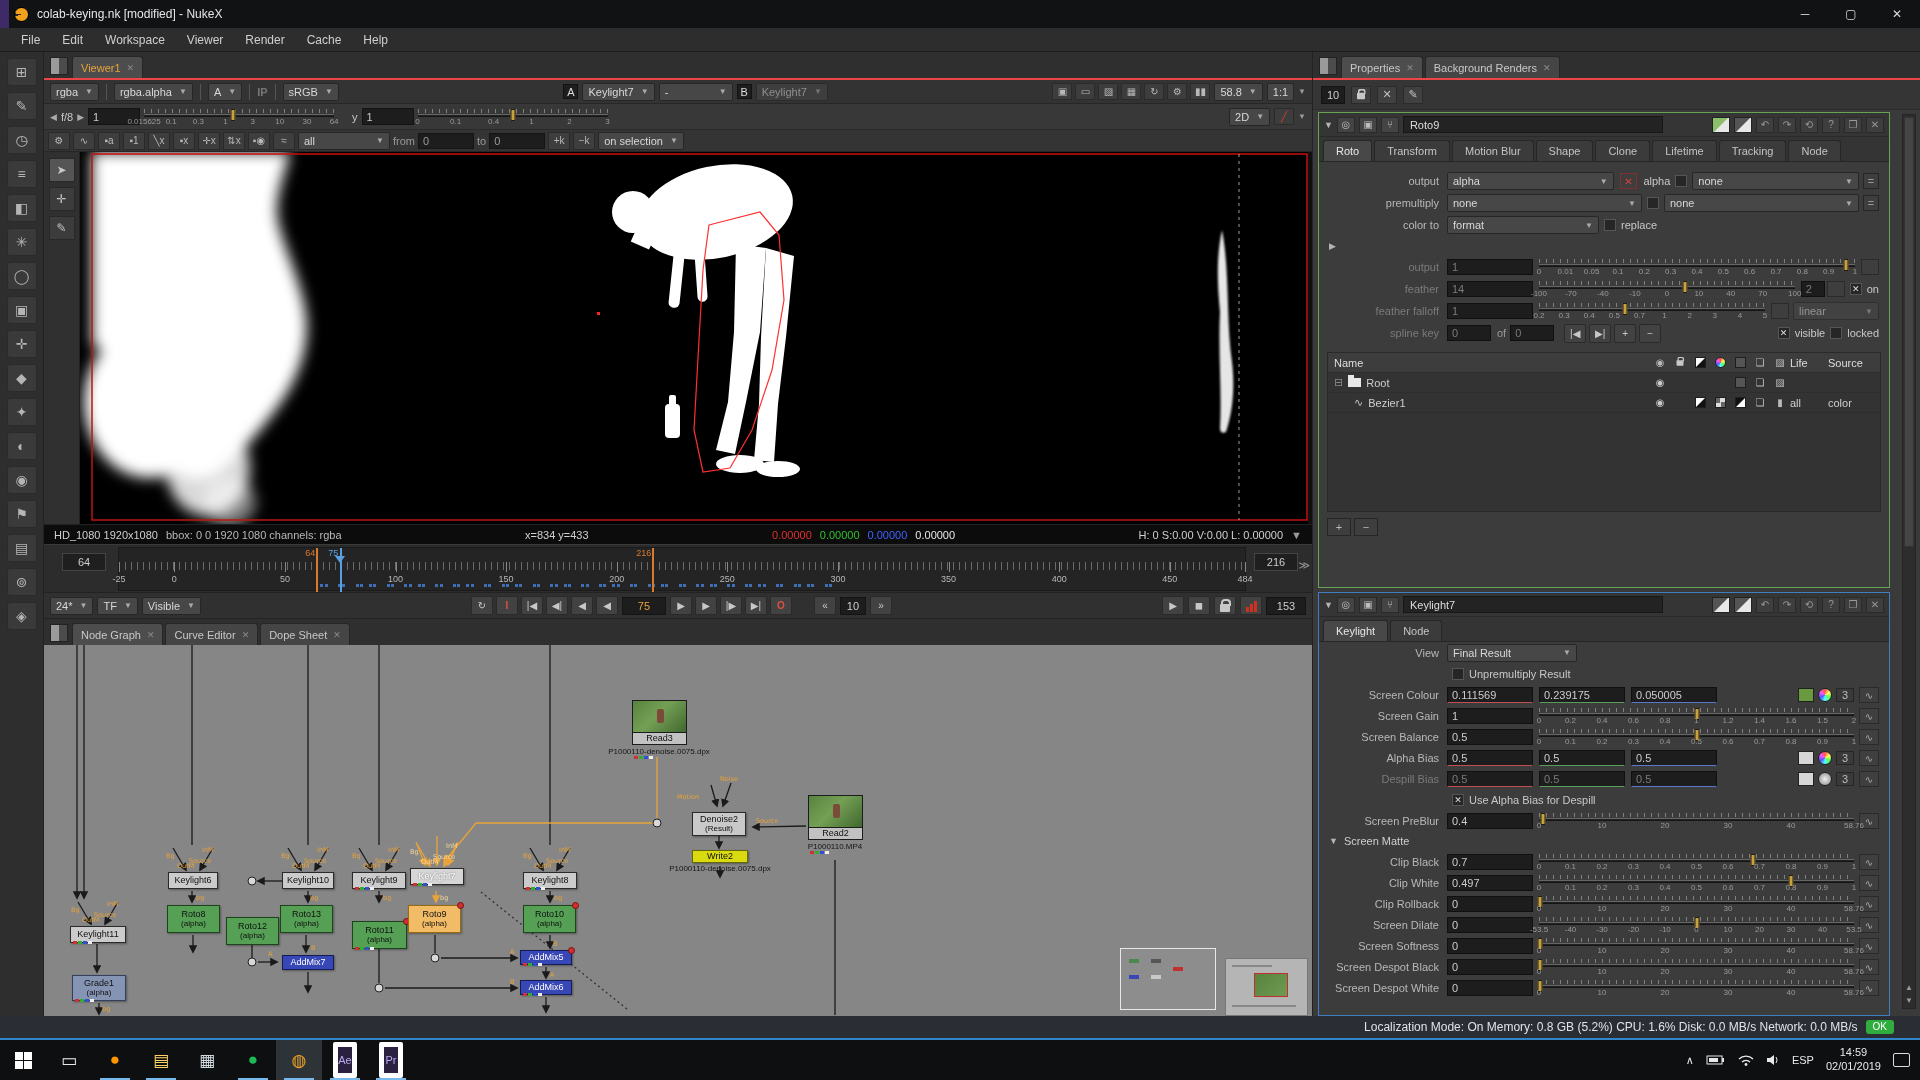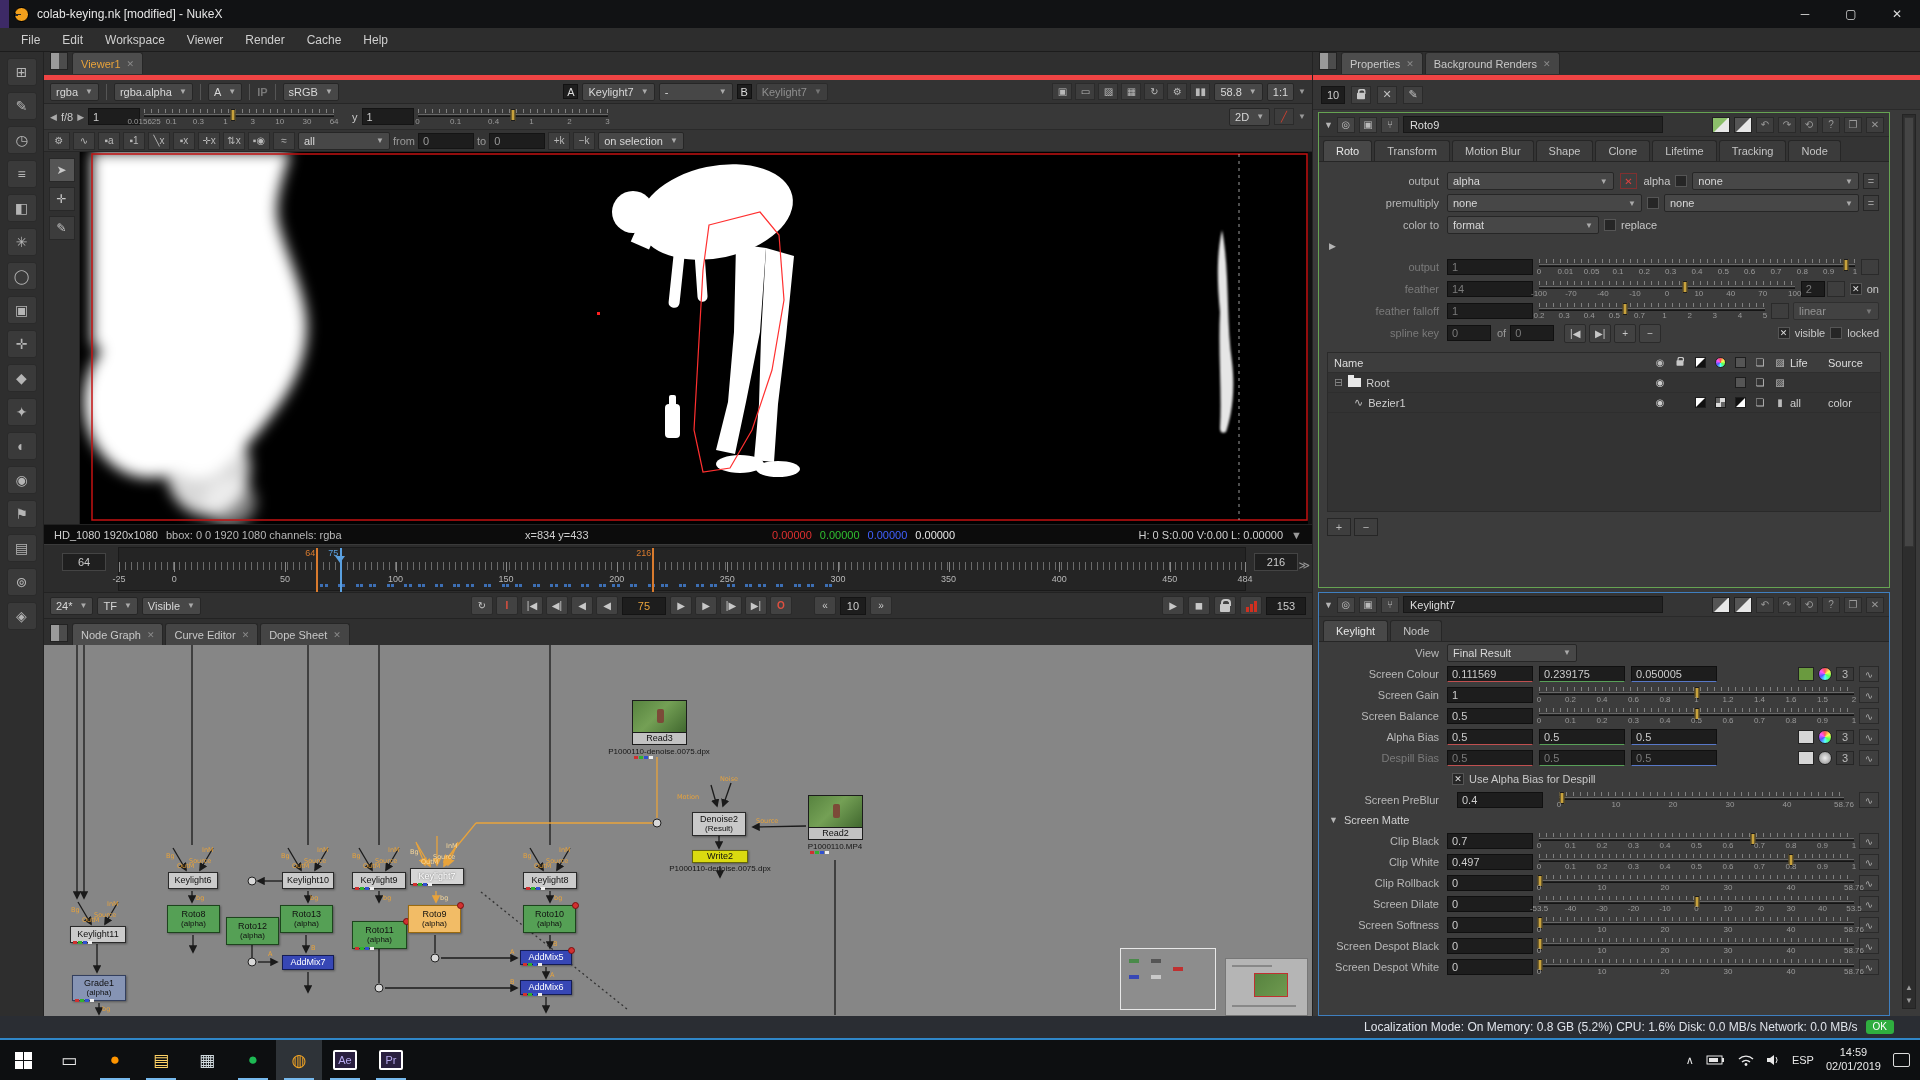--- a/index.html
+++ b/index.html
@@ -17,21 +17,21 @@
   .winbtn{width:46px;height:28px;display:flex;align-items:center;justify-content:center;color:#ddd;font-size:12px;}
   #menubar{position:absolute;left:0;top:28px;width:1920px;height:24px;background:#2d2d2d;display:flex;align-items:center;padding-left:10px;border-bottom:1px solid #1c1c1c;}
   .menu-item{padding:0 11px;height:24px;display:flex;align-items:center;color:#cfcfcf;font-size:12px;}
 
   
   #left-toolbar{position:absolute;left:0;top:52px;width:44px;height:964px;background:#2e2e2e;border-right:1px solid #222;display:flex;flex-direction:column;align-items:center;padding-top:6px;gap:6px;}
   .ltb-btn{width:30px;height:28px;background:#3a3a3a;border:1px solid #2a2a2a;border-radius:3px;color:#b5b5b5;font-size:14px;display:flex;align-items:center;justify-content:center;}
 
   
   #viewer-pane{position:absolute;left:44px;top:52px;width:1268px;height:593px;background:#393939;}
-  .tabrow{height:28px;background:#2f2f2f;display:flex;border-bottom:5px solid #ef4444;}
+  .tabrow{height:28px;background:#2f2f2f;display:flex;align-items:flex-end;border-bottom:2px solid #ef4444;}
   .pane-menu{width:18px;height:18px;margin:0 4px 3px 6px;background:linear-gradient(90deg,#9a9a9a 50%,#4c4c4c 50%);border:1px solid #222;}
   .tab{height:22px;background:#454545;border:1px solid #262626;border-bottom:none;border-radius:3px 3px 0 0;display:flex;align-items:center;padding:0 8px;margin-right:2px;gap:6px;color:#c8c8c8;}
   .tab.active{background:#4d4d4d;}
   .tab .x{color:#8a8a8a;font-size:9px;}
   #viewer-tab-label{color:#e8a33b;}
 
   .vtoolbar{height:24px;background:#333;display:flex;align-items:center;padding:0 6px;gap:4px;border-bottom:1px solid #262626;}
   .nsel{height:18px;background:#474747;border:1px solid #262626;border-radius:2px;color:#d8d8d8;display:flex;align-items:center;padding:0 5px;gap:7px;font-size:11px;}
   .nsel .arr{font-size:8px;color:#aaa;}
   .vdiv{width:1px;height:16px;background:#555;margin:0 3px;}
@@ -175,21 +175,21 @@
 
   
   #statusbar{position:absolute;left:0;top:1016px;width:1920px;height:22px;background:#2a2d33;display:flex;align-items:center;justify-content:flex-end;padding-right:26px;gap:8px;color:#dfe3ea;font-size:12px;}
   #ok-badge{background:#2fae3f;color:#fff;border-radius:3px;padding:0 7px;font-size:10px;height:14px;line-height:14px;}
   #blue-edge{position:absolute;left:0;top:1038px;width:1920px;height:2px;background:#2f86c8;}
   #taskbar{position:absolute;left:0;top:1040px;width:1920px;height:40px;background:#0d0f11;display:flex;align-items:center;}
   .tb-app{width:46px;height:40px;display:flex;align-items:center;justify-content:center;position:relative;}
   .tb-app.active{background:#2e3338;}
   .tb-app .underline{position:absolute;bottom:0;left:8px;right:8px;height:2px;background:#76b9ed;}
   .appglyph{font-size:17px;}
-  .adobebox{width:24px;height:20px;background:#2a2040;border:2px solid #ffffff;color:#b8aaf0;font-size:11px;display:flex;align-items:center;justify-content:center;border-radius:2px;}
+  .adobebox{width:24px;height:36px;background:#2a2040;border:5px solid #ffffff;color:#b8aaf0;font-size:11px;display:flex;align-items:center;justify-content:center;border-radius:2px;}
   .winlogo{display:grid;grid-template-columns:8px 8px;grid-template-rows:8px 8px;gap:1px;}
   .winlogo span{background:#fff;}
   #tray{margin-left:auto;display:flex;align-items:center;gap:12px;padding-right:10px;color:#e8e8e8;}
   #clock{text-align:center;font-size:11px;line-height:1.25;}
   #notif{width:17px;height:14px;border:1px solid #ddd;border-radius:2px;position:relative;}
   svg text{font-family:"DejaVu Sans",sans-serif;}
 </style>
 </head>
 <body>
 
@@ -1142,20 +1142,25 @@
         <div class="ntab">Node</div>
       </div>
     <div id="keylight-rows">
         <div class="krow" style="height: 21px;">
           <div class="klabel">View</div>
           <div class="nsel" style="width: 130px; justify-content: space-between;">
             <span>Final Result</span>
             <span class="arr">▼</span>
           </div>
         </div>
+        <div class="krow" style="height: 21px;">
+          <div class="klabel"></div>
+          <div class="cb"></div>
+          <span>Unpremultiply Result</span>
+        </div>
         <div class="krow" style="height: 21px; justify-content: space-between;">
           <div class="klabel">Screen Colour</div>
           <div class="kfield r">0.111569</div>
           <div class="kfield g">0.239175</div>
           <div class="kfield b">0.050005</div>
           <div class="spacer"></div>
           <div class="swatchbtn" style="background: rgb(106, 154, 63);"></div>
           <div class="wheel"></div>
           <div class="countbtn">3</div>
           <div class="curvebtn">∿</div>
@@ -1222,21 +1227,21 @@
           <div class="swatchbtn" style="background: rgb(214, 214, 214);"></div>
           <div class="wheel gray"></div>
           <div class="countbtn">3</div>
           <div class="curvebtn">∿</div>
         </div>
         <div class="krow" style="height: 21px;">
           <div class="klabel"></div>
           <div class="cb">✕</div>
           <span>Use Alpha Bias for Despill</span>
         </div>
-        <div class="krow" style="height: 21px; gap: 10px;">
+        <div class="krow" style="height: 21px;">
           <div class="klabel">Screen PreBlur</div>
           <div class="kfield">0.4</div>
           <div class="nslider" style="flex: 1 1 0%;">
             <div class="trackticks"></div>
             <div class="track"></div>
             <div class="handle" style="left: 1.2%;"></div>
             <span class="tick" style="left: 0%;">0</span>
             <span class="tick" style="left: 20%;">10</span>
             <span class="tick" style="left: 40%;">20</span>
             <span class="tick" style="left: 60%;">30</span>

